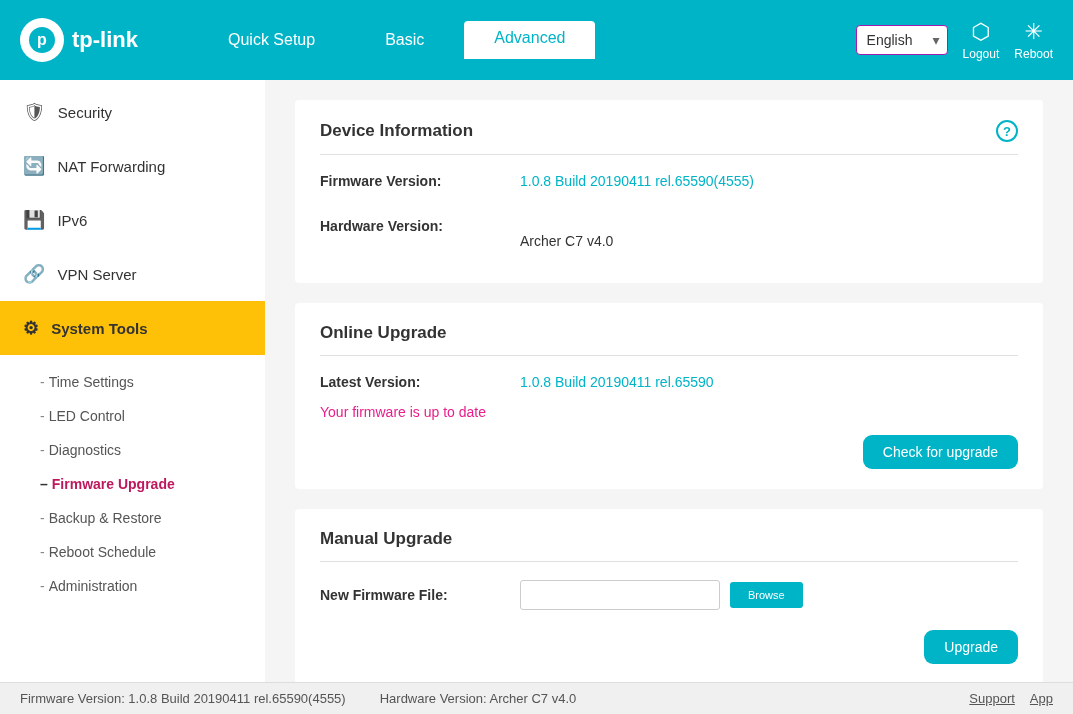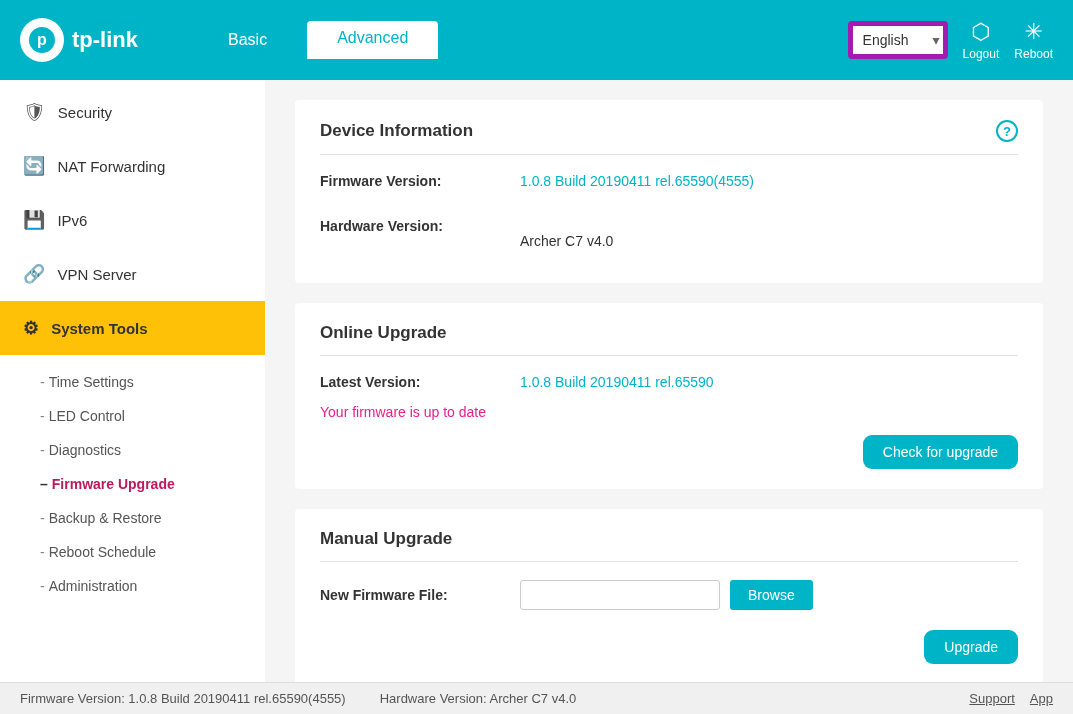--- a/index.html
+++ b/index.html
@@ -54,21 +54,21 @@
       border-radius: 4px 4px 0 0;
       padding-bottom: 12px;
     }
     .header-right {
       display: flex;
       align-items: center;
       gap: 15px;
     }
     .lang-select {
       background: white;
-      border: 5px solid #a21caf;
+      border: 1px solid #a21caf;
       border-radius: 4px;
       padding: 6px 10px;
       font-size: 14px;
       color: #333;
       cursor: pointer;
       appearance: none;
       padding-right: 28px;
     }
     .lang-wrapper {
       position: relative;
@@ -251,21 +251,21 @@
       margin-right: 10px;
       font-size: 14px;
       background: white;
     }
     .browse-btn {
       background: #00b4c8;
       color: white;
       border: none;
       border-radius: 3px;
       padding: 7px 18px;
-      font-size: 14px;
+      font-size: 11px;
       cursor: pointer;
     }
     .upgrade-row {
       display: flex;
       justify-content: flex-end;
     }
 
     
     .footer {
       background: #f0f0f0;
@@ -304,20 +304,21 @@
     <div class="logo-icon">
       <svg width="28" height="28" viewBox="0 0 28 28" fill="none">
         <circle cx="14" cy="14" r="13" fill="#00b4c8"></circle>
         <text x="14" y="19" text-anchor="middle" font-size="16" font-weight="bold" fill="white">p</text>
       </svg>
     </div>
     <span class="logo-text">tp-link</span>
   </div>
 
   <nav class="nav-tabs">
+    <a class="nav-tab">Quick Setup</a>
     <a class="nav-tab">Basic</a>
     <a class="nav-tab active">Advanced</a>
   </nav>
 
   <div class="header-right">
     <div class="lang-wrapper">
       <select class="lang-select">
         <option>English</option>
         <option>Chinese</option>
         <option>French</option>

